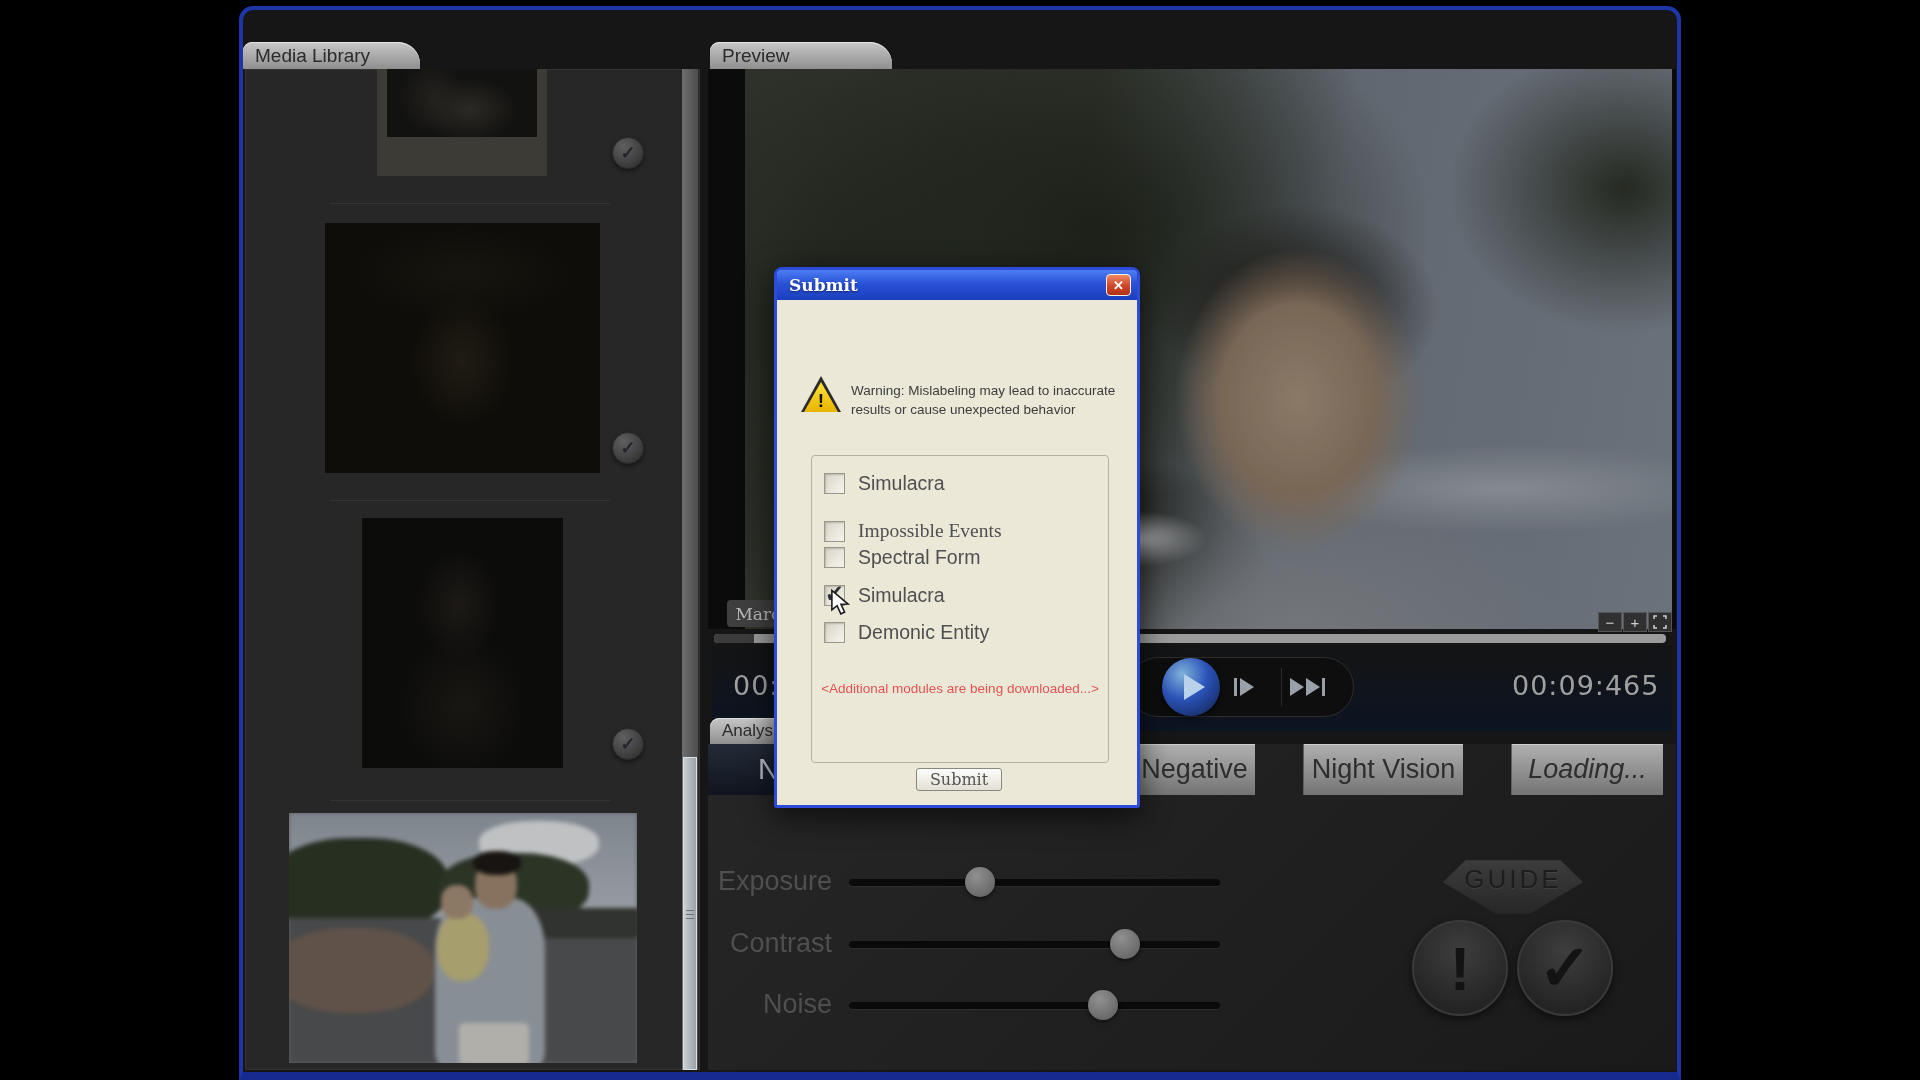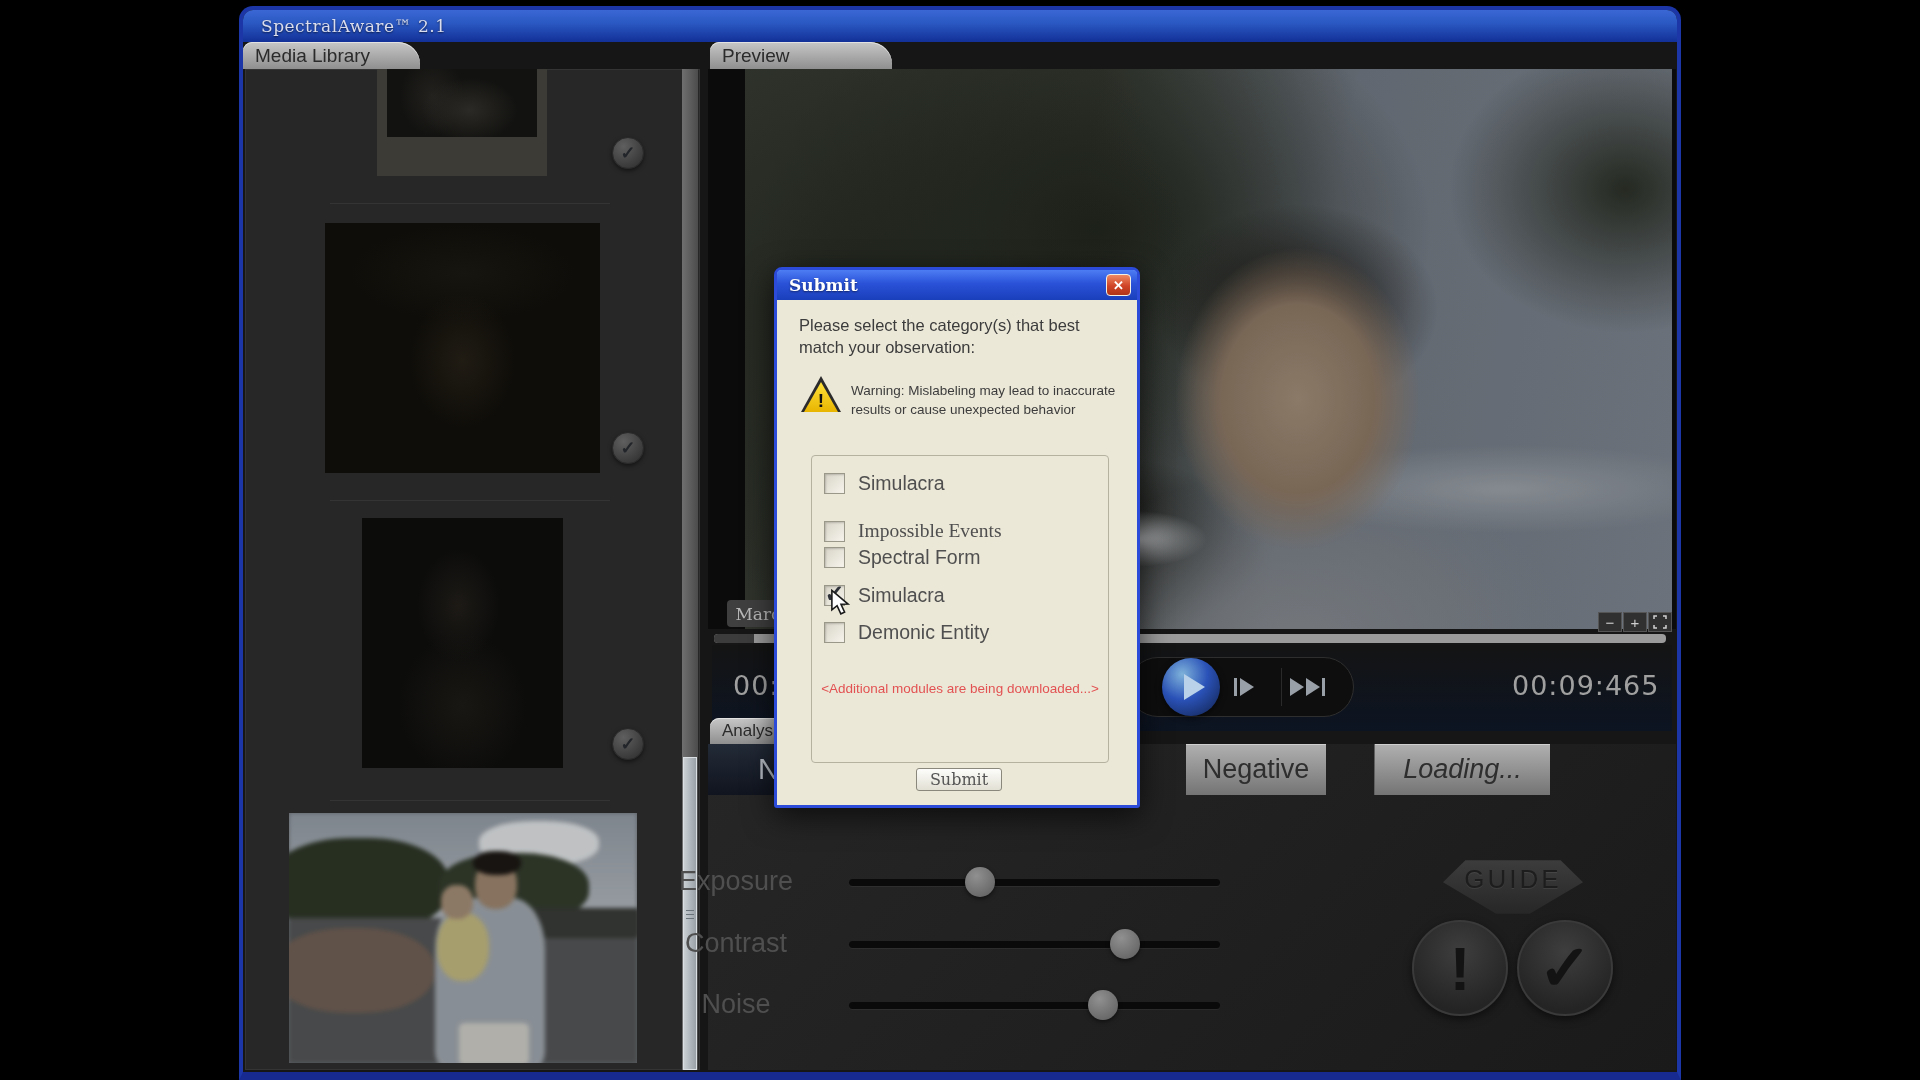--- a/index.html
+++ b/index.html
@@ -108,21 +108,21 @@
     background:linear-gradient(135deg,#262626,#1a1a1a);}
   .filter-bar{left:708px;top:744px;width:955px;height:51px;display:flex;}
   .ftab{height:51px;display:flex;align-items:center;justify-content:center;
     font-size:27px;color:#2e2e2e;box-sizing:border-box;}
   .ftab.gray{background:linear-gradient(180deg,#b0b0b0,#747474);box-shadow:inset 0 1px 0 #cfcfcf;margin-left:48px;}
   .ftab.dark{background:linear-gradient(180deg,#232b38,#10141e);color:#b7bdc6;
     justify-content:flex-start;padding-left:50px;font-size:29px;}
   .ftab.sep{border-left:1px solid #5f5f5f;}
   .ftab.italic{font-style:italic;}
 
-  .slider-label{width:192px;text-align:center;color:#4f4f4f;font-size:27px;}
+  .slider-label{width:192px;text-align:right;color:#4f4f4f;font-size:27px;}
   .slider-track{left:849px;width:371px;height:7px;background:#0a0a0a;border-radius:4px;
     box-shadow:0 1px 0 rgba(255,255,255,.05);}
   .knob{width:30px;height:30px;border-radius:50%;
     background:radial-gradient(circle at 38% 30%,#909090,#666 80%);
     box-shadow:0 2px 4px rgba(0,0,0,.5);}
 
   .guide-badge{left:1443px;top:858px;width:140px;height:58px;
     clip-path:polygon(0 42%,16% 4%,84% 4%,100% 42%,62% 96%,38% 96%);
     background:linear-gradient(180deg,#3d3d3d,#262626);
     display:flex;align-items:flex-start;justify-content:center;}
@@ -176,23 +176,20 @@
     display:flex;align-items:center;justify-content:center;box-sizing:border-box;}
 
   .cursor{z-index:20;}
 </style>
 </head>
 <body>
 
 <div class="stage">
 
   <div class="abs window-bg"></div>
-  <div class="abs titlebar">
-    <span class="title">SpectralAware™ 2.1</span>
-  </div>
 
   <div class="abs gtab tab-media">
     <span>Media Library</span>
   </div>
   <div class="abs gtab tab-preview">
     <span>Preview</span>
   </div>
 
   <div class="abs media-panel"></div>
 
@@ -285,20 +282,23 @@
   <div class="abs gtab tab-analysis">
     <span>Analys</span>
   </div>
   <div class="abs filter-bar">
     <div class="ftab dark" style="width:430px;">
       <span>N</span>
     </div>
     <div class="ftab gray" style="width:140px;">
       <span>Negative</span>
     </div>
+    <div class="ftab gray sep" style="width:185px;">
+      <span>Night Vision</span>
+    </div>
     <div class="ftab gray sep italic" style="width:176px;">
       <span>Loading...</span>
     </div>
   </div>
 
   <div class="abs slider-label" style="left:640px;top:866px;">Exposure</div>
   <div class="abs slider-track" style="top:879px;"></div>
   <div class="abs knob" style="left:965px;top:867px;"></div>
 
   <div class="abs slider-label" style="left:640px;top:928px;">Contrast</div>
@@ -320,21 +320,20 @@
   </div>
 
   <div class="abs dialog">
     <div class="dlg-titlebar">
       <span class="dlg-title">Submit</span>
     </div>
     <div class="dlg-close">
       <span>✕</span>
     </div>
     <div class="dlg-body">
-      <div class="dlg-prompt">Please select the category(s) that best match your observation:</div>
       <div class="warn-tri-outer">
         <div class="warn-tri-inner">
           <span>!</span>
         </div>
       </div>
       <div class="warn-text">Warning: Mislabeling may lead to inaccurate results or cause unexpected behavior</div>
 
       <div class="groupbox">
         <div class="cbrow" style="top:16px;">
           <div class="cbox"></div>

